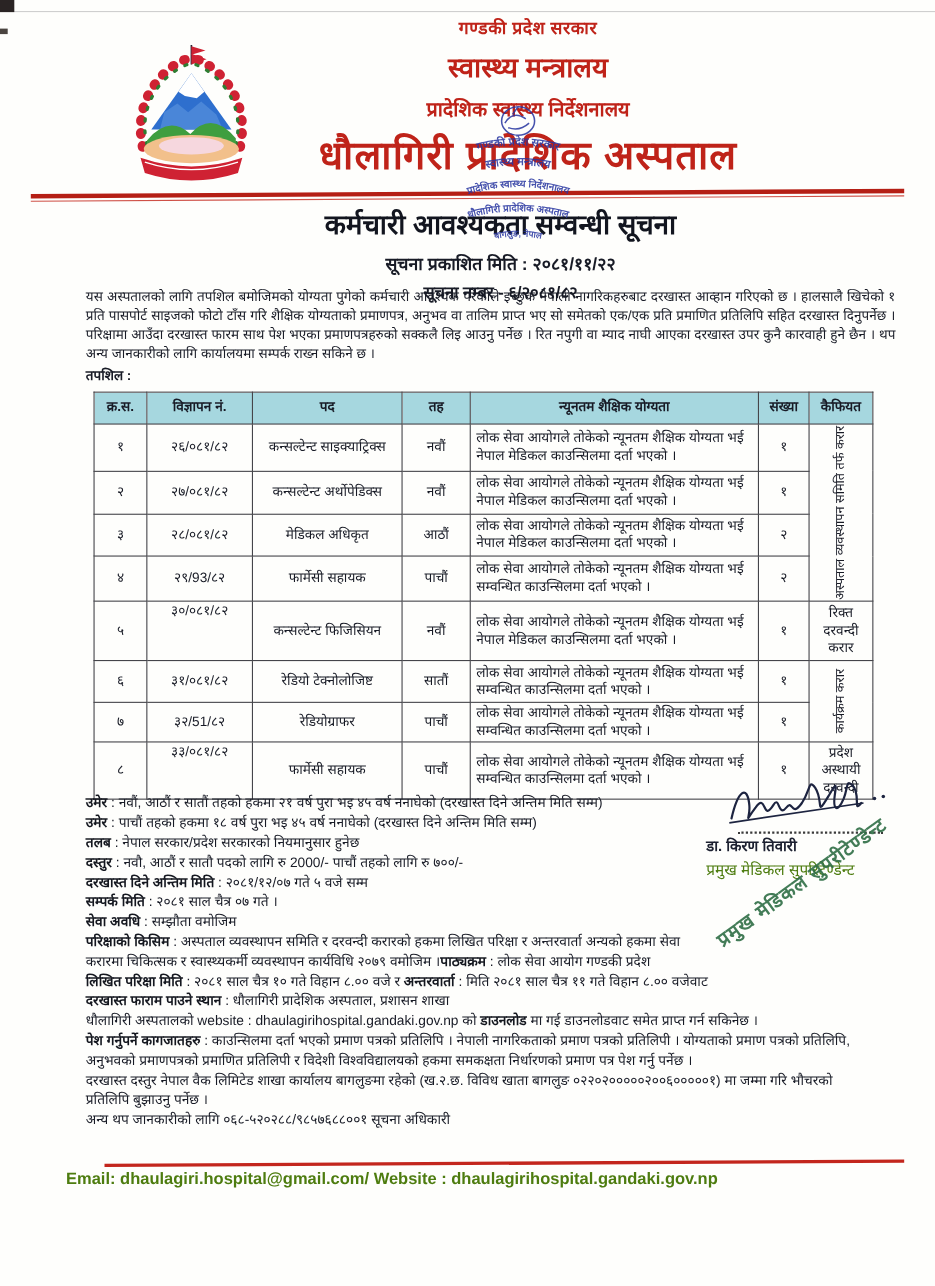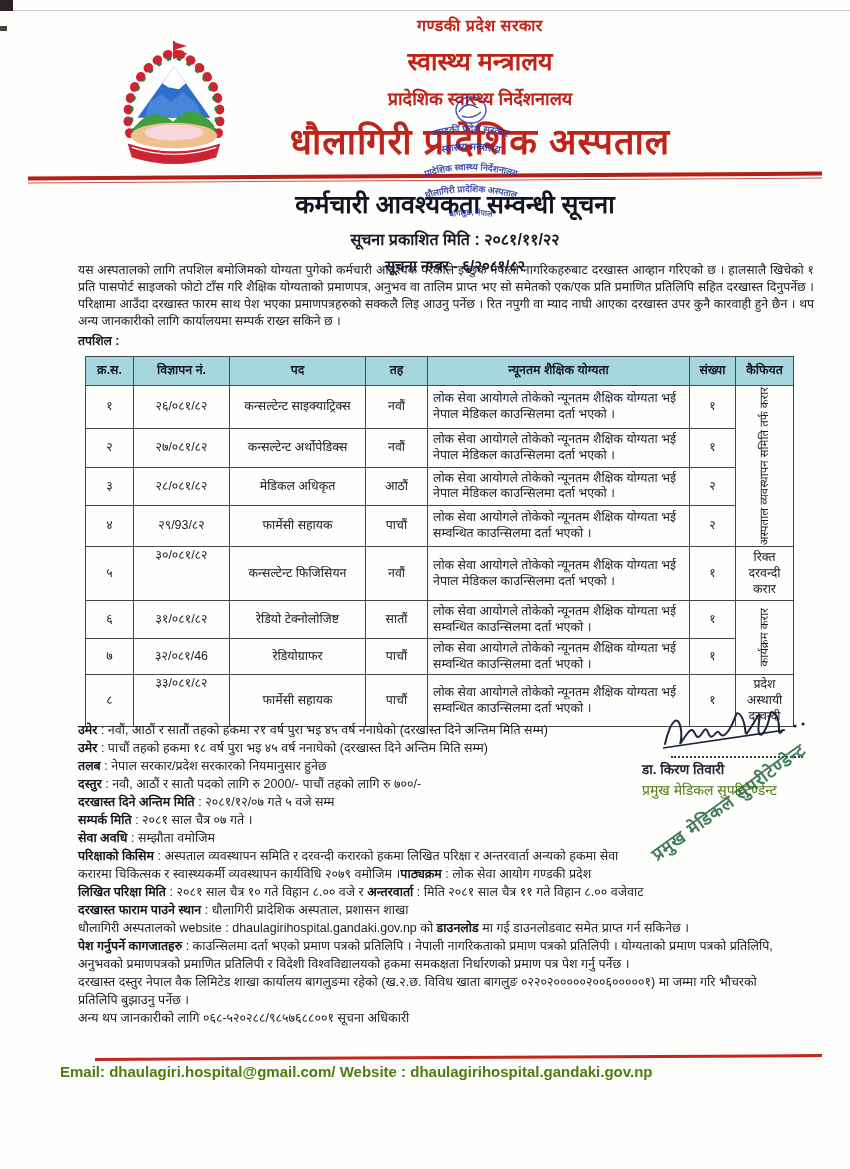--- a/index.html
+++ b/index.html
@@ -205,21 +205,21 @@
       <td class="c">रेडियो टेक्नोलोजिष्ट</td>
       <td class="c">सातौं</td>
       <td class="qual">लोक सेवा आयोगले तोकेको न्यूनतम शैक्षिक योग्यता भई सम्वन्धित काउन्सिलमा दर्ता भएको ।</td>
       <td class="c">१</td>
       <td class="remark" rowspan="2">
             <div class="vert2">कार्यक्रम करार</div>
           </td>
     </tr>
     <tr style="height:36px">
       <td class="c">७</td>
-      <td class="c">३२/०८१/46</td>
+      <td class="c">३२/51/८२</td>
       <td class="c">रेडियोग्राफर</td>
       <td class="c">पाचौं</td>
       <td class="qual">लोक सेवा आयोगले तोकेको न्यूनतम शैक्षिक योग्यता भई सम्वन्धित काउन्सिलमा दर्ता भएको ।</td>
       <td class="c">१</td>
     </tr>
     <tr style="height:52px">
       <td class="c">८</td>
       <td class="c" style="vertical-align:top">३३/०८१/८२</td>
       <td class="c">फार्मेसी सहायक</td>
       <td class="c">पाचौं</td>

